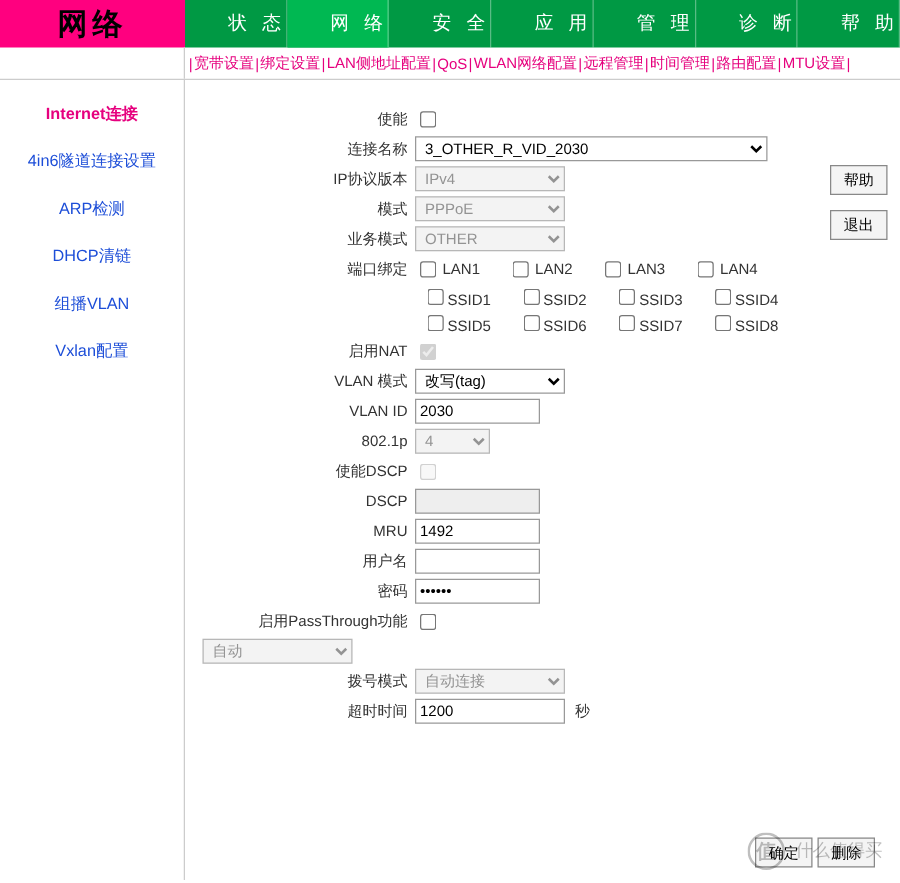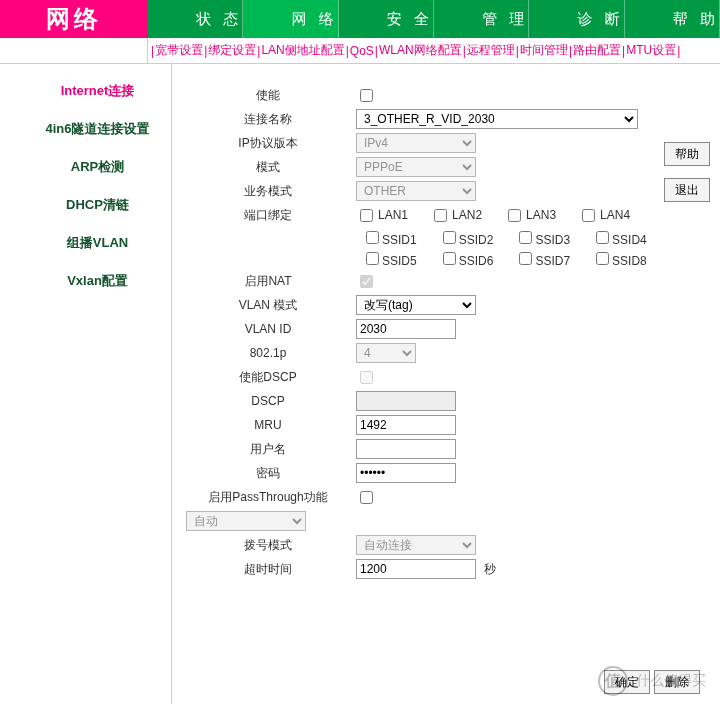--- a/index.html
+++ b/index.html
@@ -8,21 +8,21 @@
     font-family: "Microsoft YaHei", Arial, sans-serif;
     font-size: 12px;
     background: #fff;
     color: #333;
     width: 720px;
   }
   
   .topbar { display: flex; height: 38px; }
   .brand {
     width: 148px; background: #ff007f;
-    color: #ffffff; font-size: 24px; font-weight: bold;
+    color: #000000; font-size: 24px; font-weight: bold;
     display:flex; align-items:center; justify-content:center;
     letter-spacing: 4px;
   }
   .tabs {
     flex:1; display:flex; background:#009944;
   }
   .tab {
     flex:1; text-align:right; line-height:38px;
     color:#fff; font-size:15px; letter-spacing:4px;
     border-right:1px solid rgba(255,255,255,0.35);
@@ -37,55 +37,55 @@
   .subspacer { width:148px; border-right:1px solid #ccc; }
   .sublinks {
     flex:1; display:flex; align-items:center;
     color:#e6007e; font-size:12px;
     padding-left:2px;
     white-space:nowrap;
   }
   .sublink { color:#e6007e; cursor:pointer; }
   .pipe { margin:0 1px; color:#e6007e; }
   
-  .body { display:flex; min-height:640px;margin-left:24px; }
+  .body { display:flex; min-height:640px; }
   .leftnav {
     width:148px; border-right:1px solid #ccc;
     padding-top:8px; text-align:center;
   }
   .navitem {
-    padding:10px 0; font-size:13px; color:#14532d; cursor:pointer;font-weight:bold;
+    padding:10px 0; font-size:13px; color:#1d4ed8; cursor:pointer;
   }
   .navitem.active { color:#e6007e; font-weight:bold; }
   .main {
     flex:1; position:relative; padding:18px 14px 30px 14px;
   }
   .formrow {
     display:flex; align-items:center; margin:2px 0; min-height:22px;
   }
   .flabel {
-    width:170px; text-align:center; padding-right:6px;
+    width:170px; text-align:right; padding-right:6px;
     font-size:12px; color:#333;
   }
   .fctrl { display:flex; align-items:center; gap:4px; }
   select, input[type=text], input[type=password] {
     font-size:12px; height:20px; border:1px solid #999;
     background:#fff; padding:0 3px;
   }
   select.wide { width:282px; }
   select.med { width:120px; }
   select.sm  { width:60px; }
   input.med { width:100px; }
   input.num { width:120px; }
   select[disabled], input[disabled] { background:#eee; color:#666; }
   .cbgroup { display:flex; gap:22px; flex-wrap:wrap; }
   .cbgroup label { display:flex; align-items:center; gap:2px; font-size:12px; }
   .cbrow2 { margin-left:176px; display:flex; gap:22px; margin-top:2px;}
   .sidebtns {
-    position:absolute; right:10px; top:78px;
+    position:absolute; right:10px; top:68px;
     display:flex; flex-direction:column; gap:12px;
   }
   .btn {
     border:1px solid #888; background:#f4f4f4;
     width:46px; height:24px; font-size:12px; cursor:pointer;
   }
   .bottombtns {
     position:absolute; bottom:10px; right:20px;
     display:flex; gap:4px;
   }
@@ -105,20 +105,21 @@
 </style>
 </head>
 <body>
 
 <div class="topbar">
   <div class="brand">网络</div>
   <div class="tabs">
     <div class="tab">状 态</div>
     <div class="tab active">网 络</div>
     <div class="tab">安 全</div>
+    <div class="tab">应 用</div>
     <div class="tab">管 理</div>
     <div class="tab">诊 断</div>
     <div class="tab">帮 助</div>
   </div>
 </div>
 
 <div class="subnav">
   <div class="subspacer"></div>
   <div class="sublinks">
     <span class="pipe">|</span>

